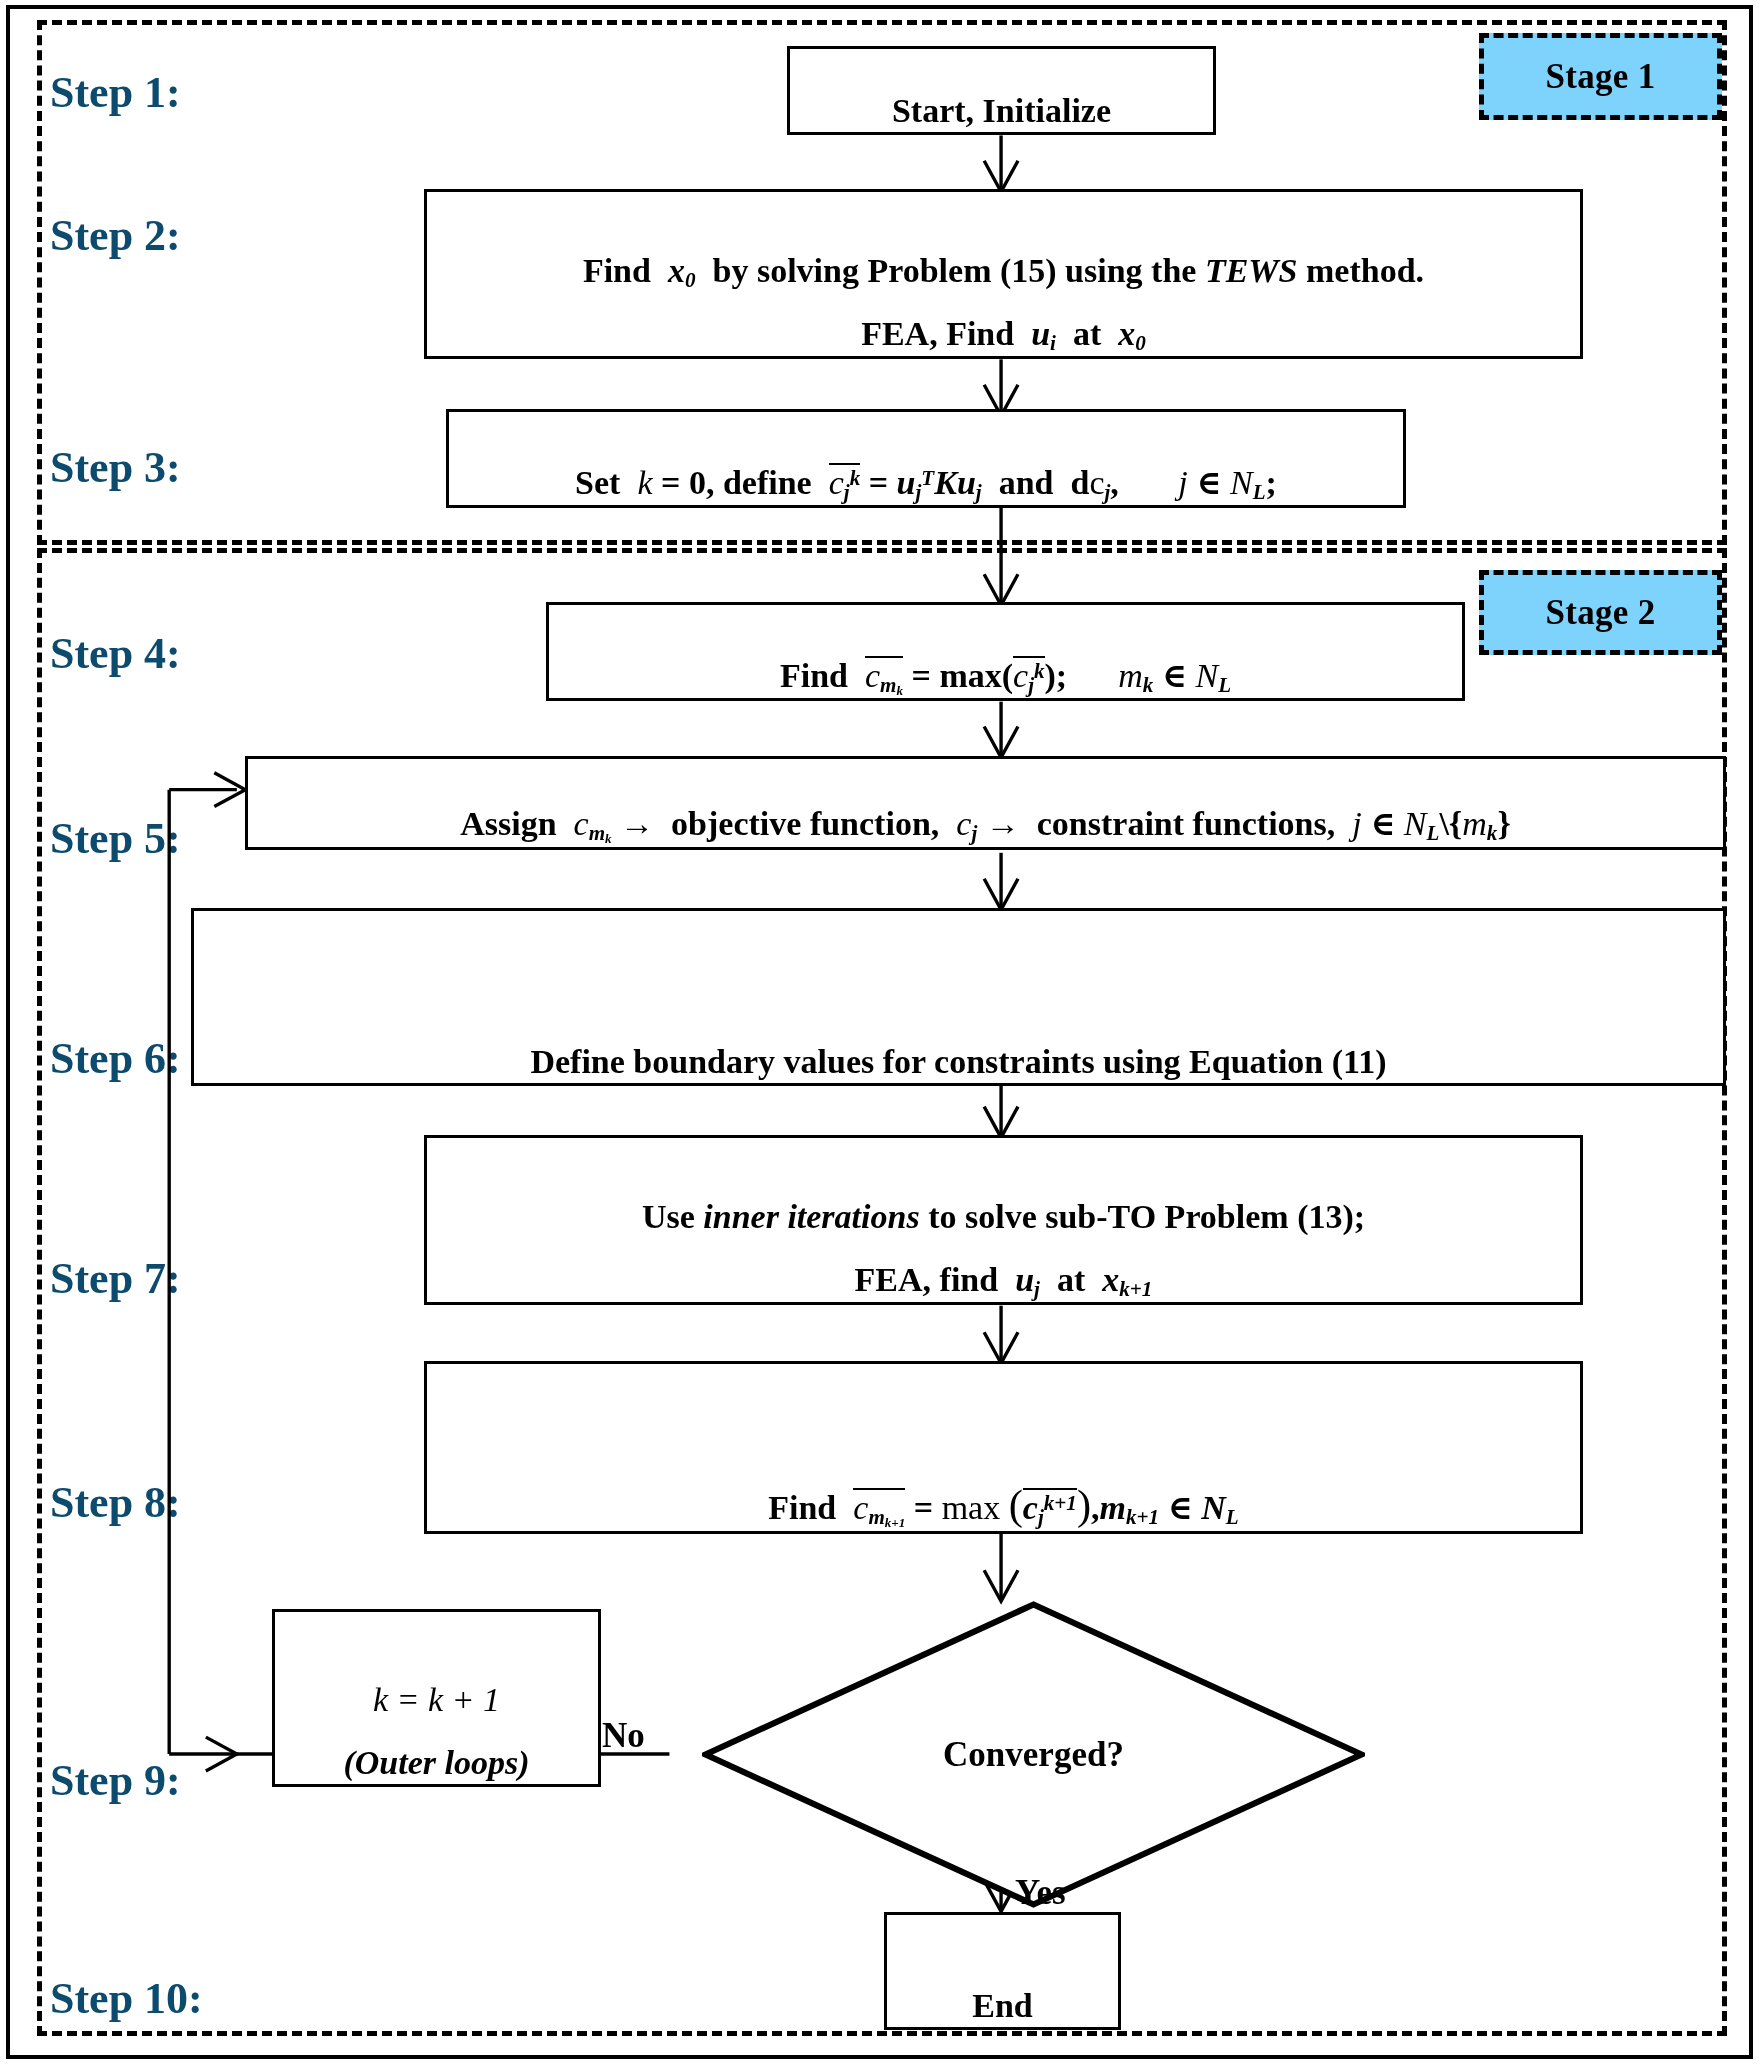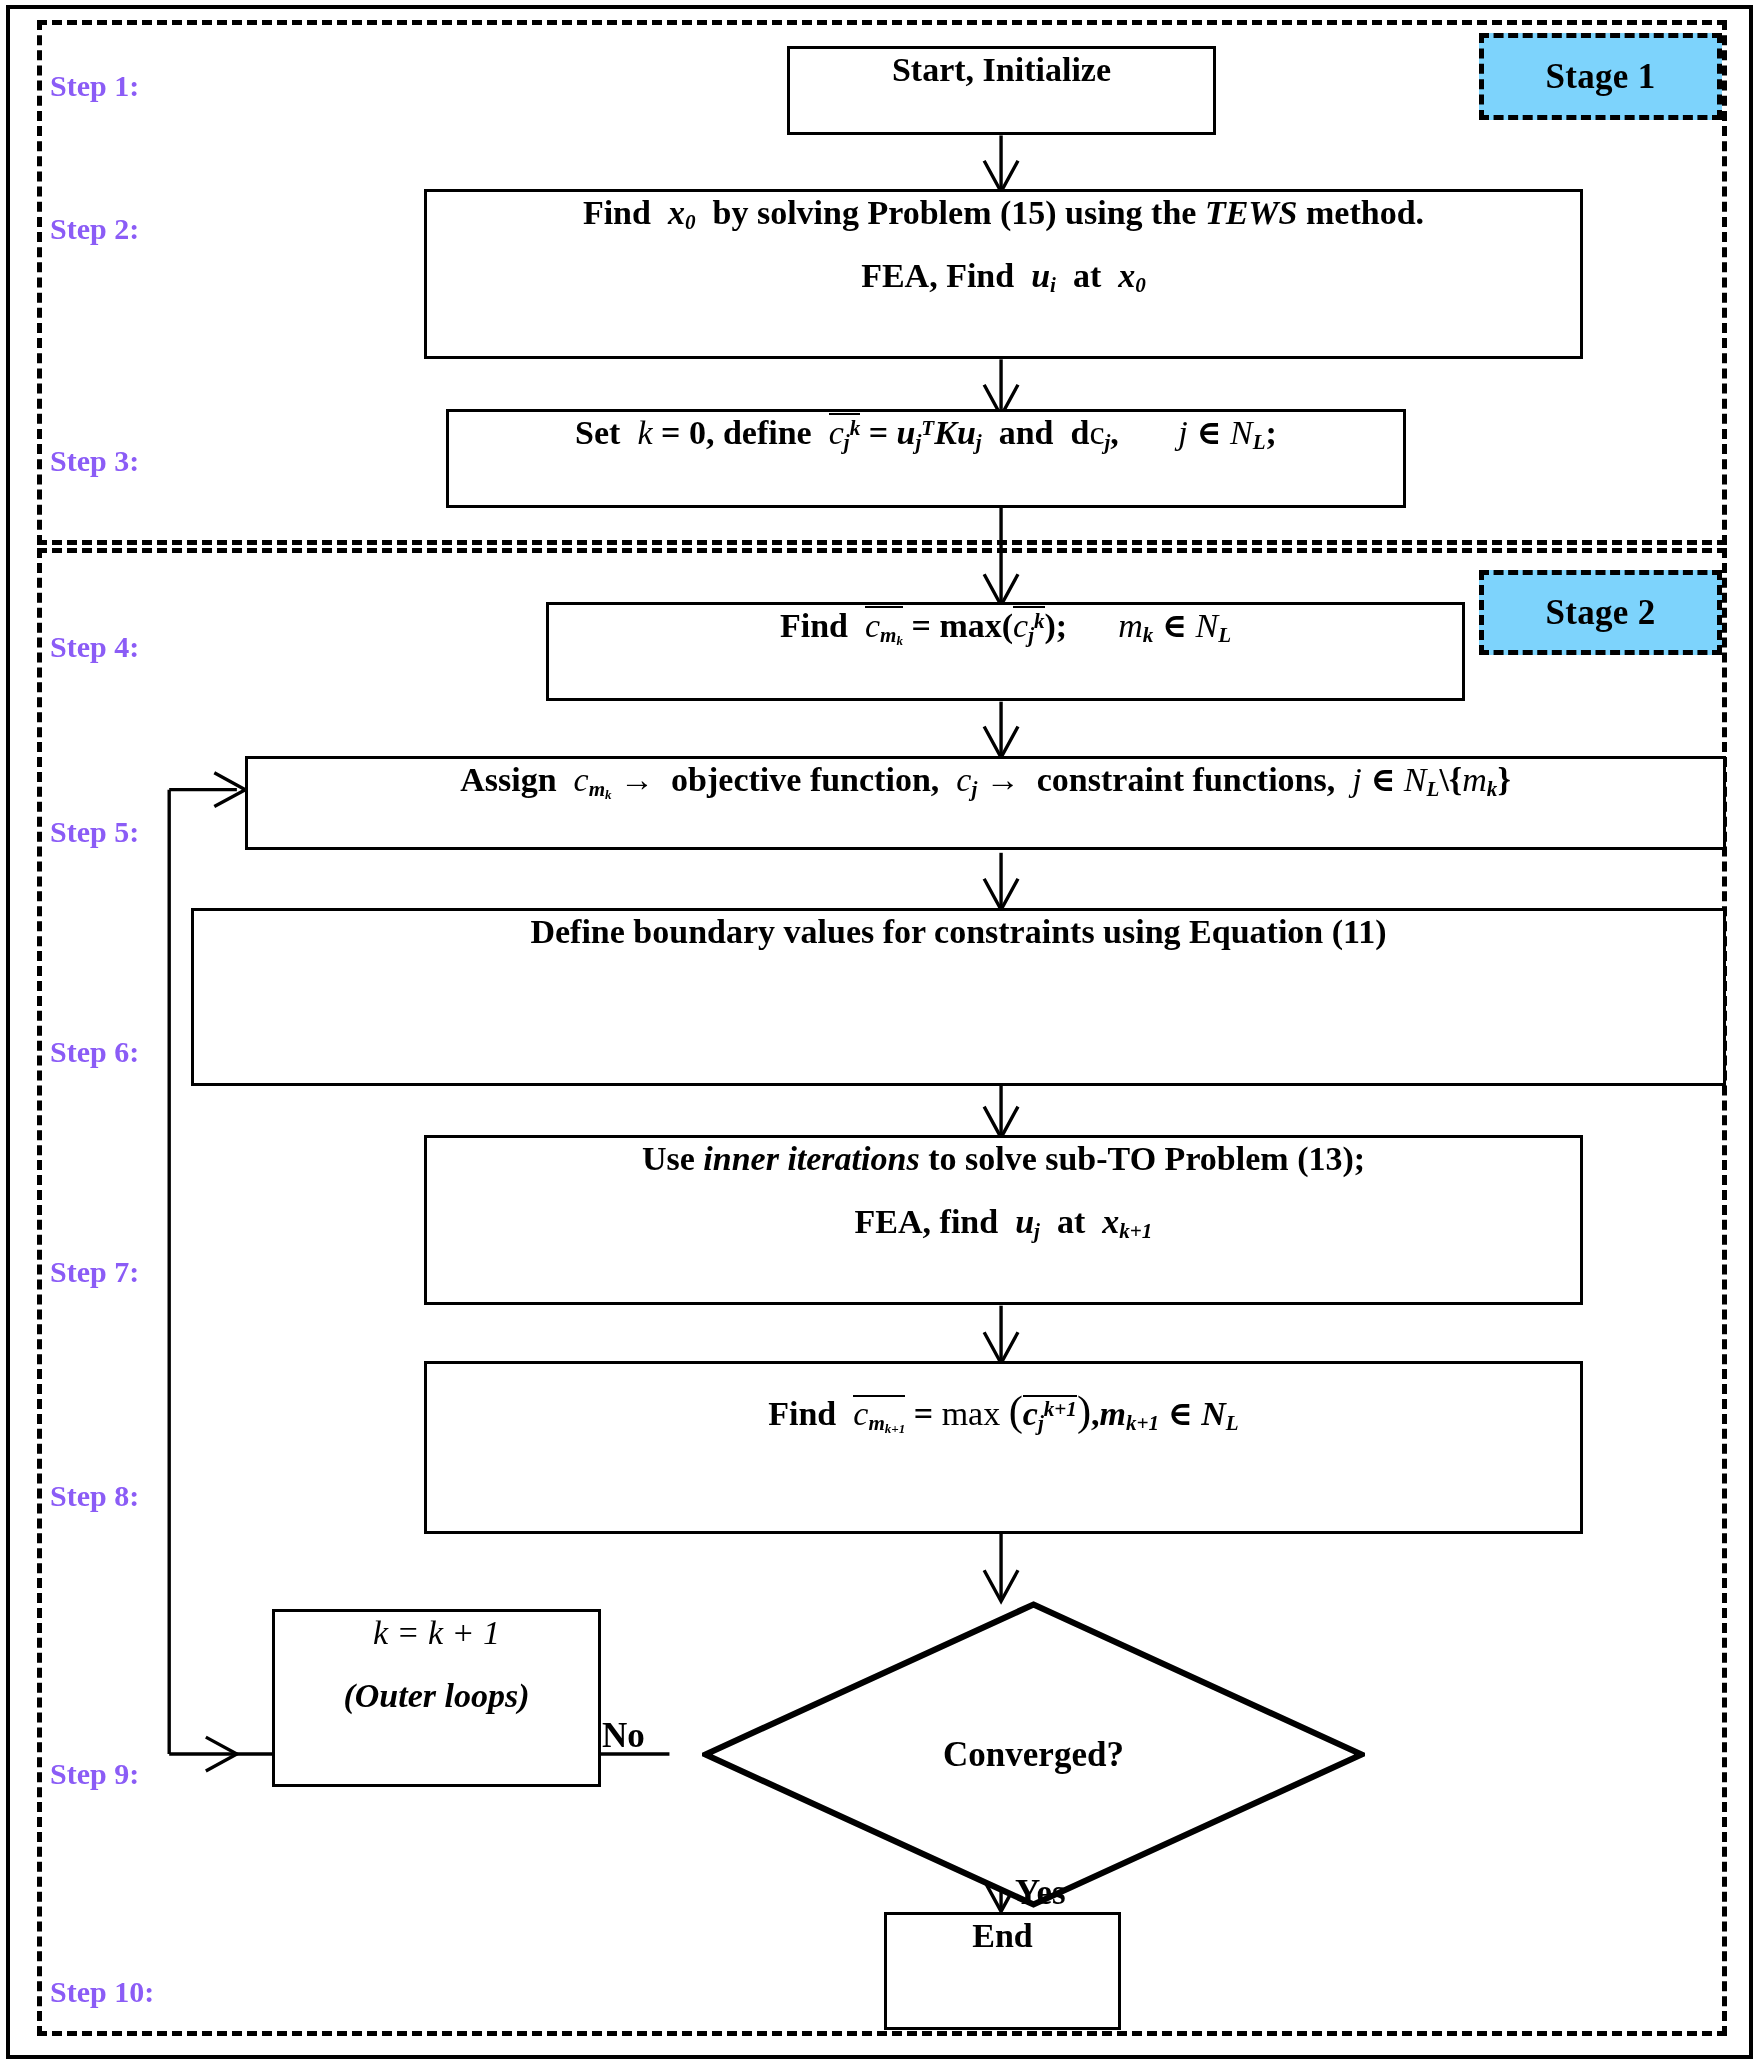--- a/index.html
+++ b/index.html
@@ -53,36 +53,36 @@
     color: #000;
   }
   #stage1-tag { left: 1479px; top: 33px;   width: 243px; height: 87px; }
   #stage2-tag { left: 1479px; top: 570px; width: 243px; height: 85px; }
 
   
   .step-label {
     position: absolute;
     left: 50px;
     font-weight: bold;
-    font-size: 30px;
-    color: #8b5cf6;
+    font-size: 44px;
+    color: #0c4a6e;
     white-space: nowrap;
     line-height: 1;
   }
 
   
   .node {
     position: absolute;
     box-sizing: border-box;
     border: 3.4px solid #000;
     background: #ffffff;
     display: flex;
     flex-direction: column;
     align-items: center;
-    justify-content: flex-start;
+    justify-content: flex-end;
     text-align: center;
     color: #000;
     padding: 0 11.3px;
   }
   .node .line {
     font-weight: bold;
     font-size: 34px;
     line-height: 1.25;
     white-space: nowrap;
   }

